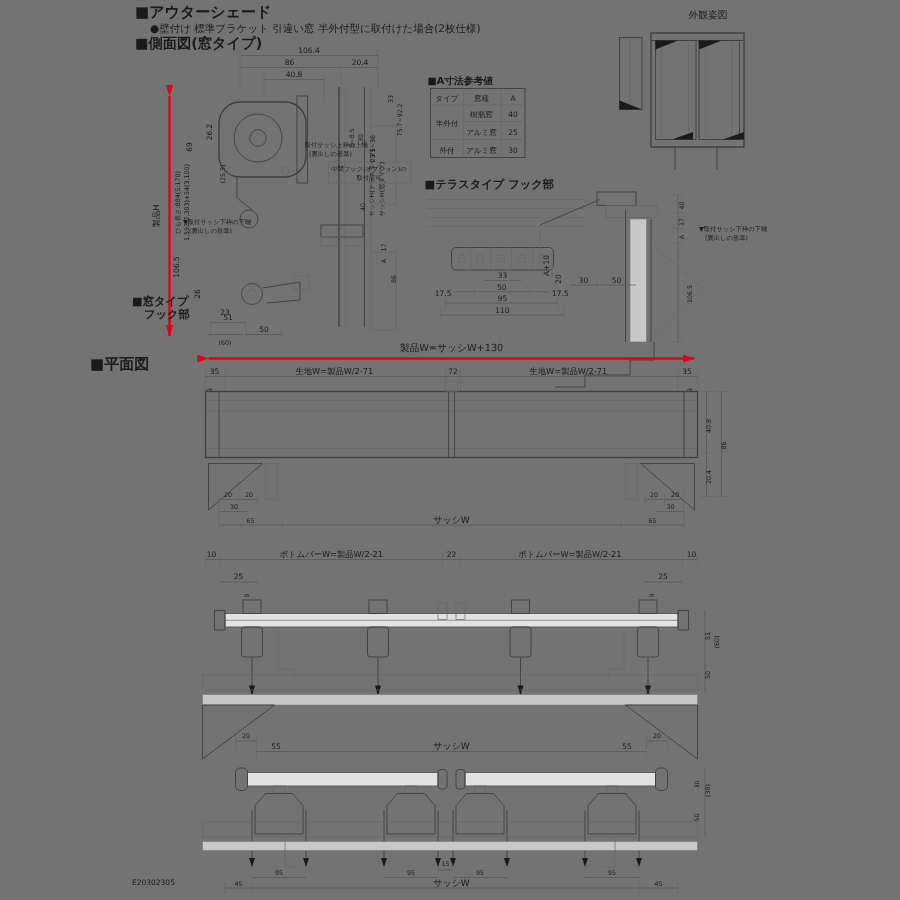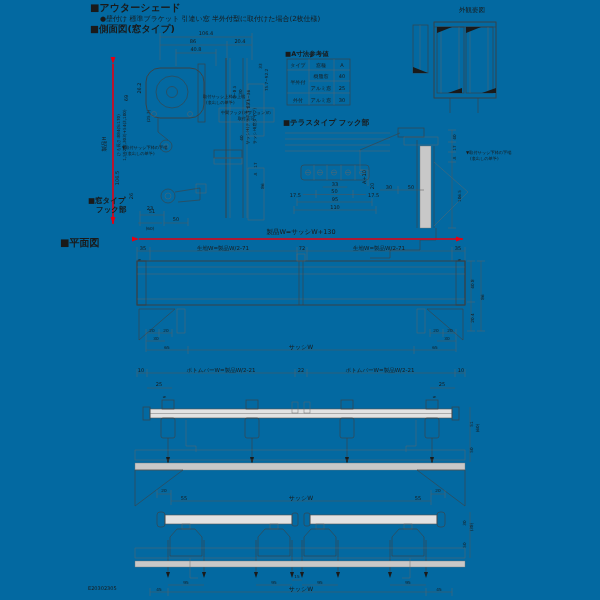--- a/index.html
+++ b/index.html
@@ -1,16 +1,16 @@
 <!DOCTYPE html>
 <html><head>
 <meta charset="utf-8">
 <style>
   html,body{margin:0;padding:0;background:#ffffff;}
-  .page{position:relative;width:600px;height:600px;background:#0369a1;overflow:hidden;}
+  .page{position:relative;width:600px;height:600px;background:#737373;overflow:hidden;}
   svg text{fill:#1a1a1a;font-family:"DejaVu Sans",sans-serif;}
   .t10{font-size:10px;font-weight:bold}
   .t8{font-size:7.5px;font-weight:bold}
   .t7{font-size:7px}
   .t65{font-size:6.5px}
   .t6{font-size:6px}
   .t55{font-size:5.5px}
   .t5{font-size:5px}
   .t45{font-size:4.2px}
   .mid{text-anchor:middle}

